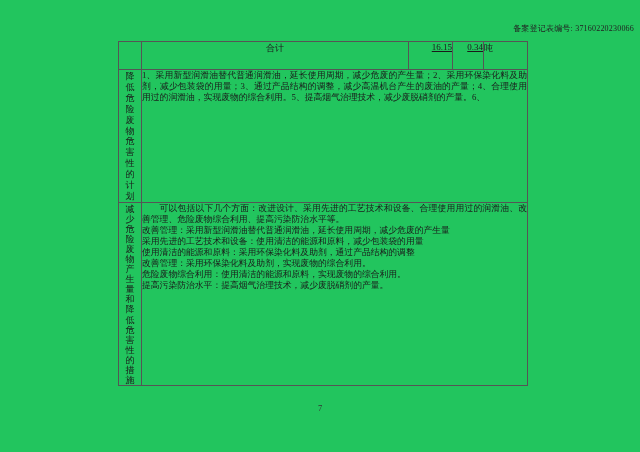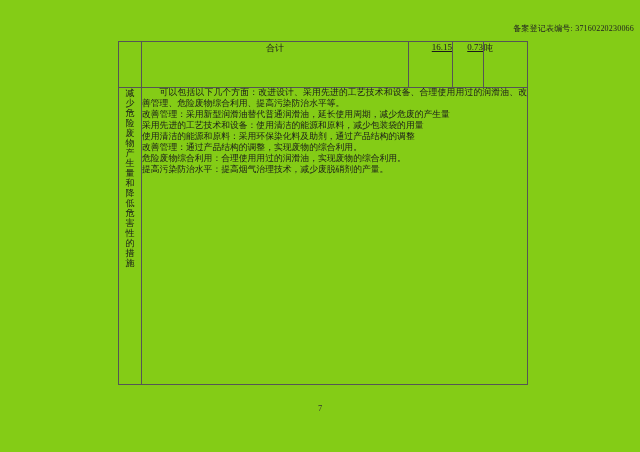--- a/index.html
+++ b/index.html
@@ -1,19 +1,19 @@
 <!DOCTYPE html>
 <html><head>
 <meta charset="utf-8">
 <style>
   html,body{margin:0;padding:0;background:#e8e8e8;}
   .page{
     position:relative;
     width:640px;height:452px;
-    background:#84cc16;
+    background:#22c55e;
     font-family:"Liberation Serif","DejaVu Serif",serif;
     color:#1a1a1a;
     overflow:hidden;
   }
   .doc-number{
     position:absolute;
     top:23px;right:6px;
     font-size:8px;
     color:#222;
     letter-spacing:0.2px;
@@ -95,37 +95,47 @@
       <col style="width:267px">
       <col style="width:44px">
       <col style="width:31px">
       <col style="width:44px">
     </colgroup>
     <tbody>
       <tr style="height:28px;">
         <td></td>
         <td class="summary-label">合计</td>
         <td class="num-cell">16.15</td>
-        <td class="num-cell">0.73</td>
+        <td class="num-cell">0.34</td>
         <td class="unit-cell">吨</td>
       </tr>
 
+      <tr style="height:133px;">
+        <td class="side-cell">
+          <div class="vlabel r2">降低危险废物危害性的计划</div>
+        </td>
+        <td class="content-cell" colspan="4">
+          <div class="body-text">
+            <p>1、采用新型润滑油替代普通润滑油，延长使用周期，减少危废的产生量；2、采用环保染化料及助剂，减少包装袋的用量；3、通过产品结构的调整，减少高温机台产生的废油的产量；4、合理使用用过的润滑油，实现废物的综合利用。5、提高烟气治理技术，减少废脱硝剂的产量。6、</p>
+          </div>
+        </td>
+      </tr>
 
-      <tr style="height:183px;font-family:Liberation Mono, monospace;">
+      <tr style="height:183px;">
         <td class="side-cell">
           <div class="vlabel r3">减少危险废物产生量和降低危害性的措施</div>
         </td>
         <td class="content-cell" colspan="4">
           <div class="body-text">
             <p class="indent">可以包括以下几个方面：改进设计、采用先进的工艺技术和设备、合理使用用过的润滑油、改善管理、危险废物综合利用、提高污染防治水平等。</p>
             <p>改善管理：采用新型润滑油替代普通润滑油，延长使用周期，减少危废的产生量</p>
             <p>采用先进的工艺技术和设备：使用清洁的能源和原料，减少包装袋的用量</p>
             <p>使用清洁的能源和原料：采用环保染化料及助剂，通过产品结构的调整</p>
-            <p>改善管理：通过产品结构的调整，实现废物的综合利用。</p>
-            <p>危险废物综合利用：合理使用用过的润滑油，实现废物的综合利用。</p>
+            <p>改善管理：采用环保染化料及助剂，实现废物的综合利用。</p>
+            <p>危险废物综合利用：使用清洁的能源和原料，实现废物的综合利用。</p>
             <p>提高污染防治水平：提高烟气治理技术，减少废脱硝剂的产量。</p>
           </div>
         </td>
       </tr>
     </tbody>
   </table>
 
   <div class="page-number">7</div>
 
 </div>

